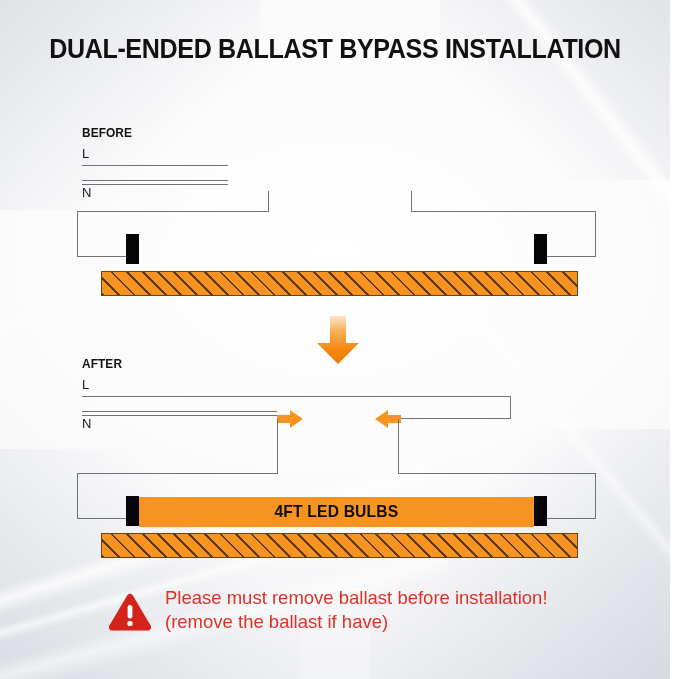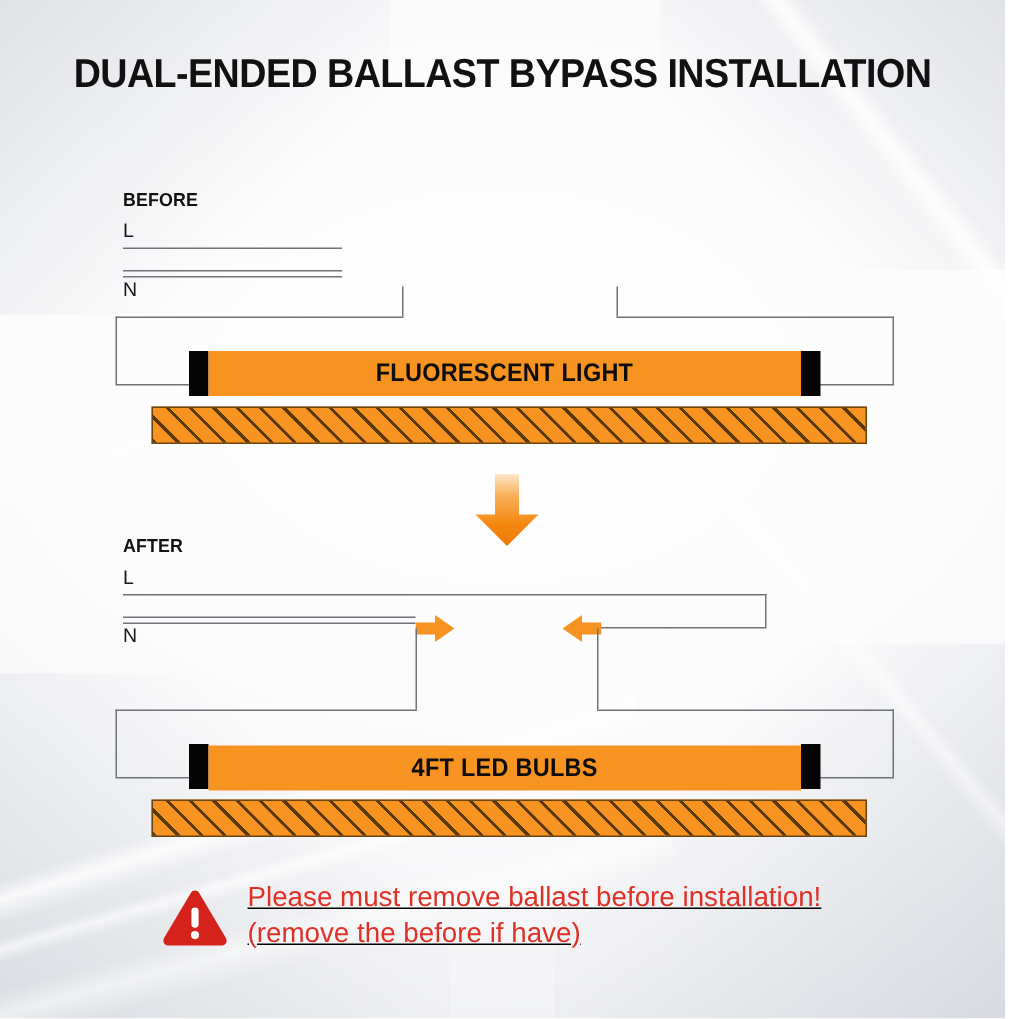--- a/index.html
+++ b/index.html
@@ -186,21 +186,20 @@
   
   .conn-arrow { position: absolute; width: 26px; height: 20px; }
 
   
   #warning {
     position: absolute;
     left: 108px; top: 586px;
     display: flex;
     align-items: center;
     gap: 13px;
-    text-decoration: underline;
   }
   #warn-icon { width: 44px; height: 41px; flex: 0 0 auto; margin-top: 5px; }
   #warn-text {
     font-size: 18.5px;
     color: #E03127;
     line-height: 1.28;
     font-family: "Liberation Sans", sans-serif;
   }
   #warn-text div { white-space: nowrap; }
 </style>
@@ -238,23 +237,20 @@
   <div class="wire-h" style="left:77px; top:211px; width:192px;"></div>
   <div class="wire-v" style="left:77px; top:211px; height:45px;"></div>
   <div class="wire-h" style="left:77px; top:256px; width:52px;"></div>
 
   <div class="wire-v" style="left:411px; top:191px; height:20px;"></div>
   <div class="wire-h" style="left:411px; top:211px; width:185px;"></div>
   <div class="wire-v" style="left:595px; top:211px; height:45px;"></div>
   <div class="wire-h" style="left:545px; top:256px; width:51px;"></div>
 
   <div class="endcap" style="left:126px; top:234px;"></div>
-  <div class="tube" style="left:139px; top:234px; width:395px;">
-    <span class="lbl">FLUORESCENT LIGHT</span>
-  </div>
   <div class="endcap" style="left:534px; top:234px;"></div>
 
   <div class="fixture" style="left:101px; top:271px; width:477px;"></div>
 
   <svg id="flow-arrow" viewBox="0 0 44 48">
     <defs>
       <linearGradient id="arrGrad" x1="0" y1="0" x2="0" y2="1">
         <stop offset="0%" stop-color="#FDE7CB"></stop>
         <stop offset="30%" stop-color="#F9B05A"></stop>
         <stop offset="70%" stop-color="#F4870F"></stop>
@@ -301,17 +297,17 @@
   <div class="fixture" style="left:101px; top:533px; width:477px;"></div>
 
   <div id="warning">
     <svg id="warn-icon" viewBox="0 0 44 41">
       <path d="M19.3 3.2 C20.6 1.1 23.4 1.1 24.7 3.2 L42.6 33.4 C43.9 35.6 42.5 38.4 40 38.4 L4 38.4 C1.5 38.4 0.1 35.6 1.4 33.4 Z" fill="#D5221B"></path>
       <rect x="19.6" y="13" width="4.8" height="13.5" rx="2.3" fill="#ffffff"></rect>
       <circle cx="22" cy="31.4" r="2.7" fill="#ffffff"></circle>
     </svg>
     <div id="warn-text">
       <div>Please must remove ballast before installation!</div>
-      <div>(remove the before if have)</div>
+      <div>(remove the ballast if have)</div>
     </div>
   </div>
 
 </div>
 
 </body></html>

